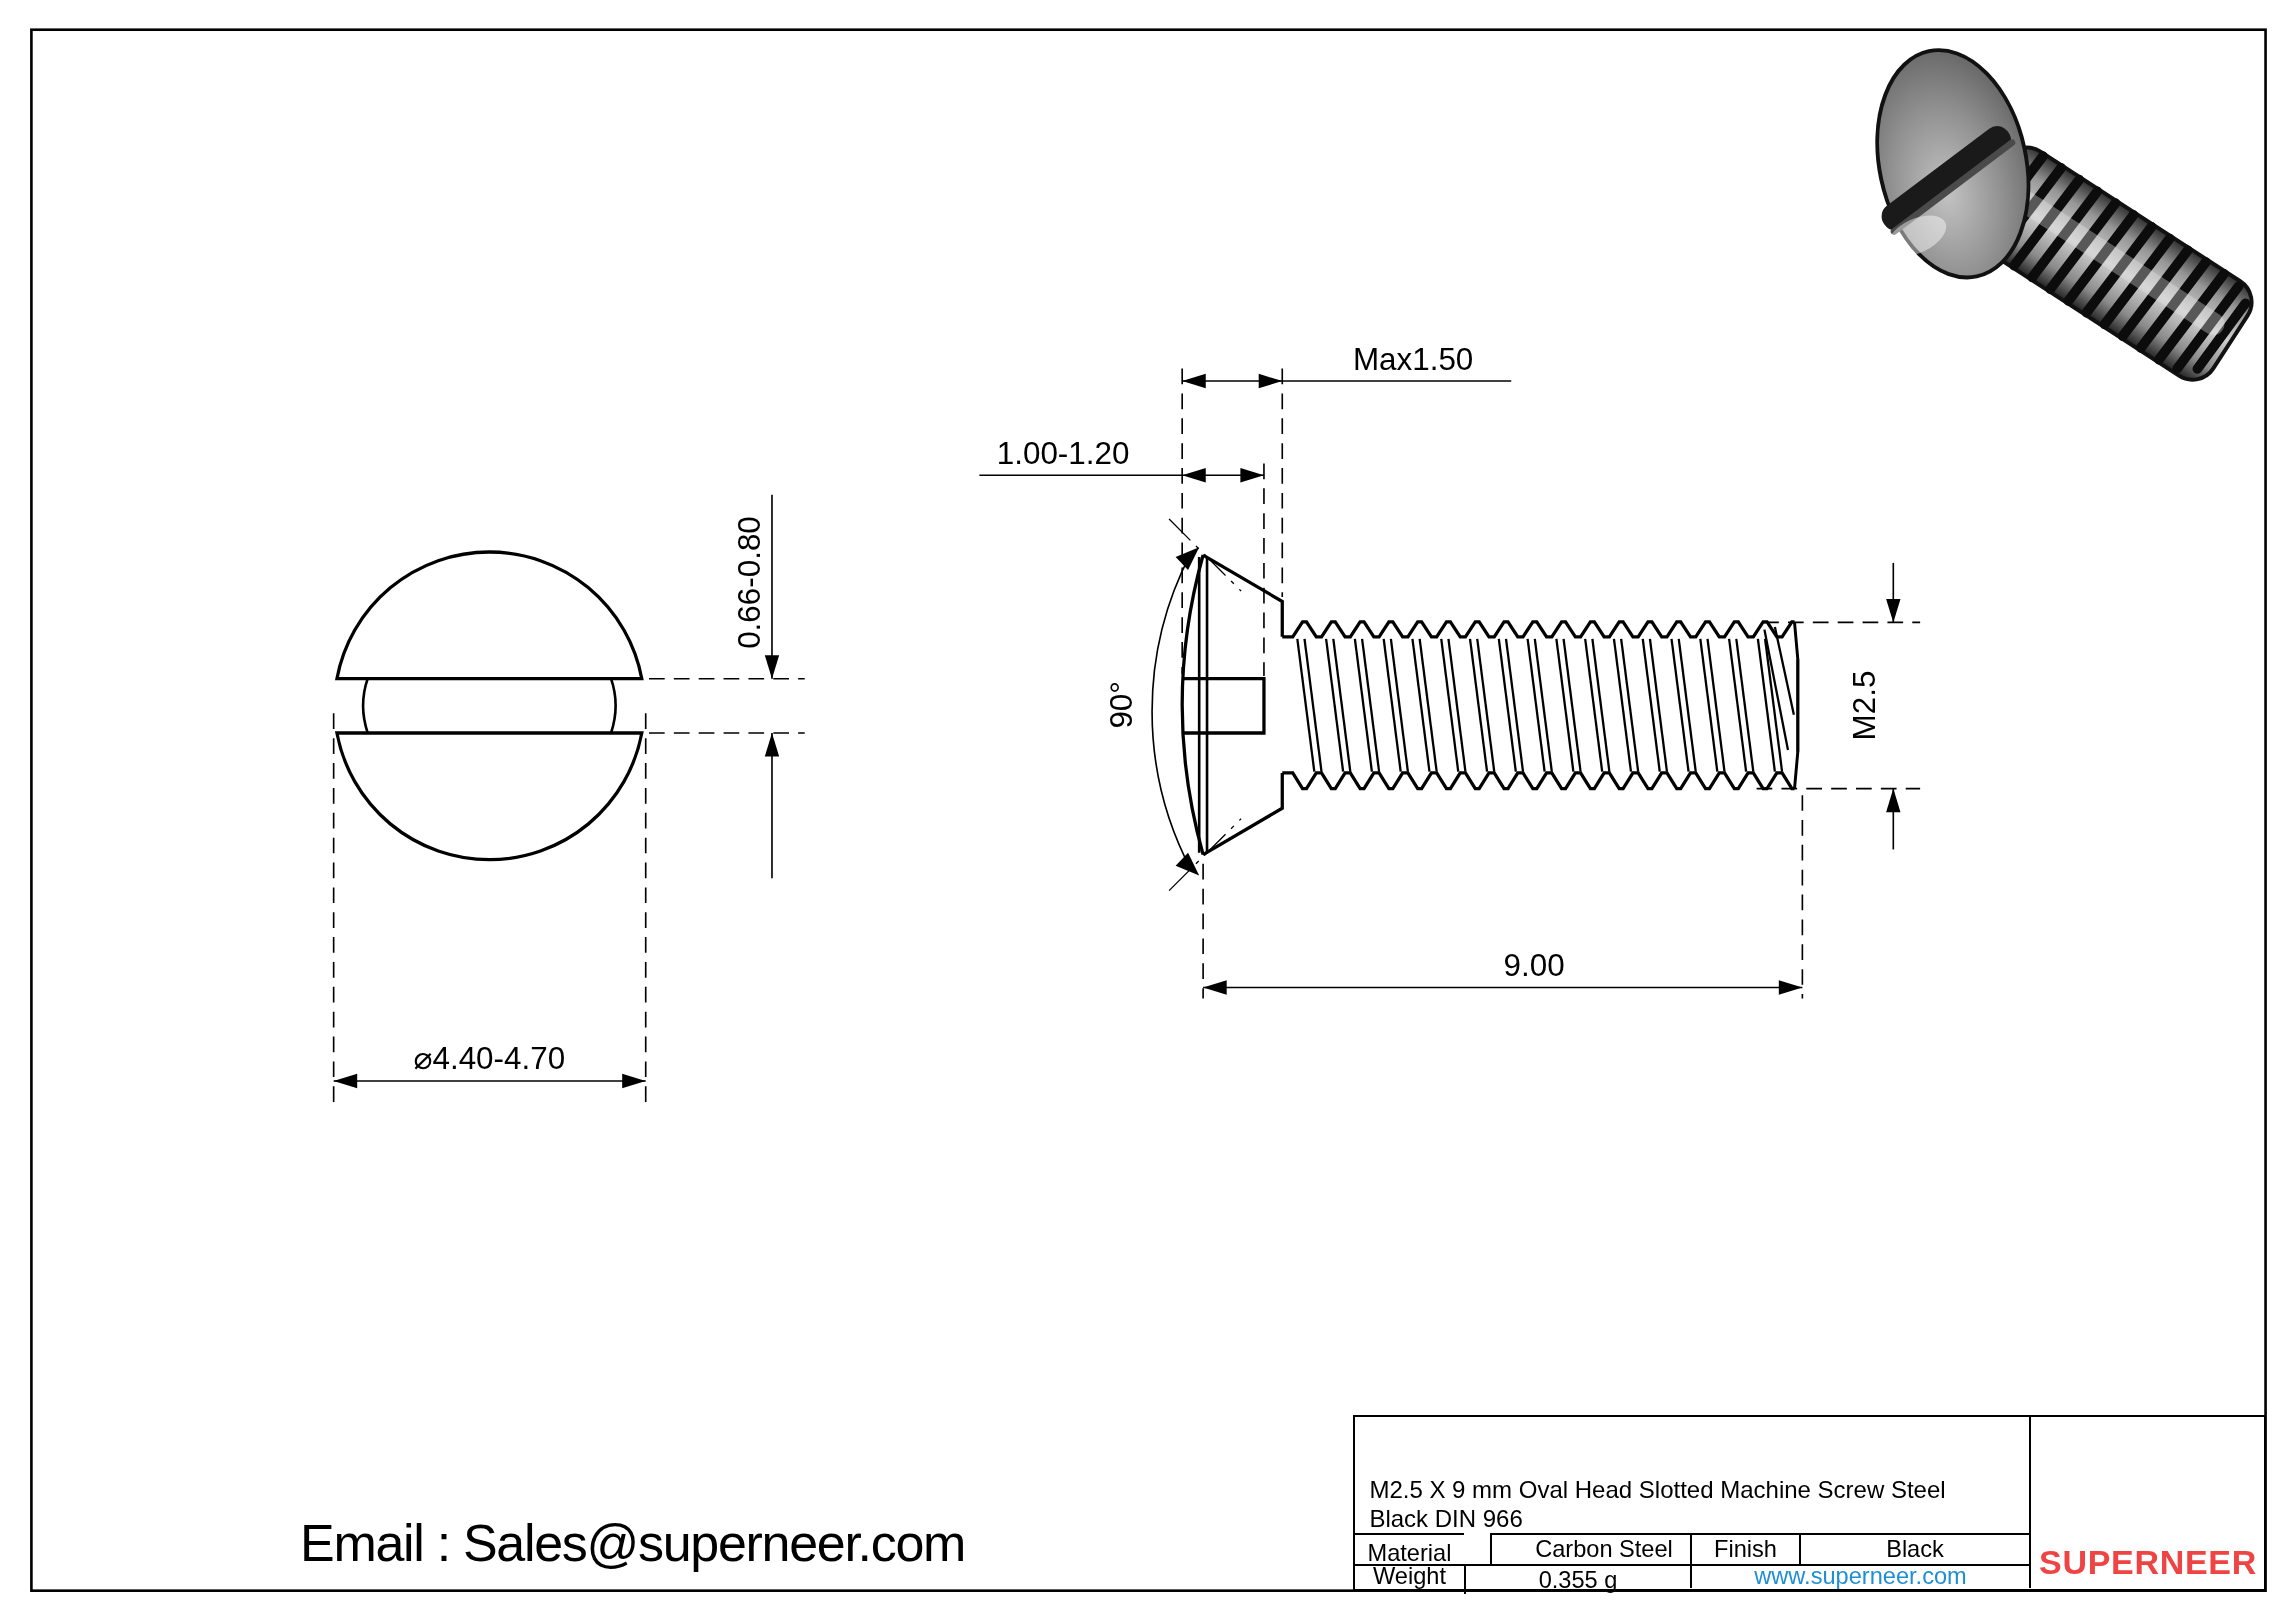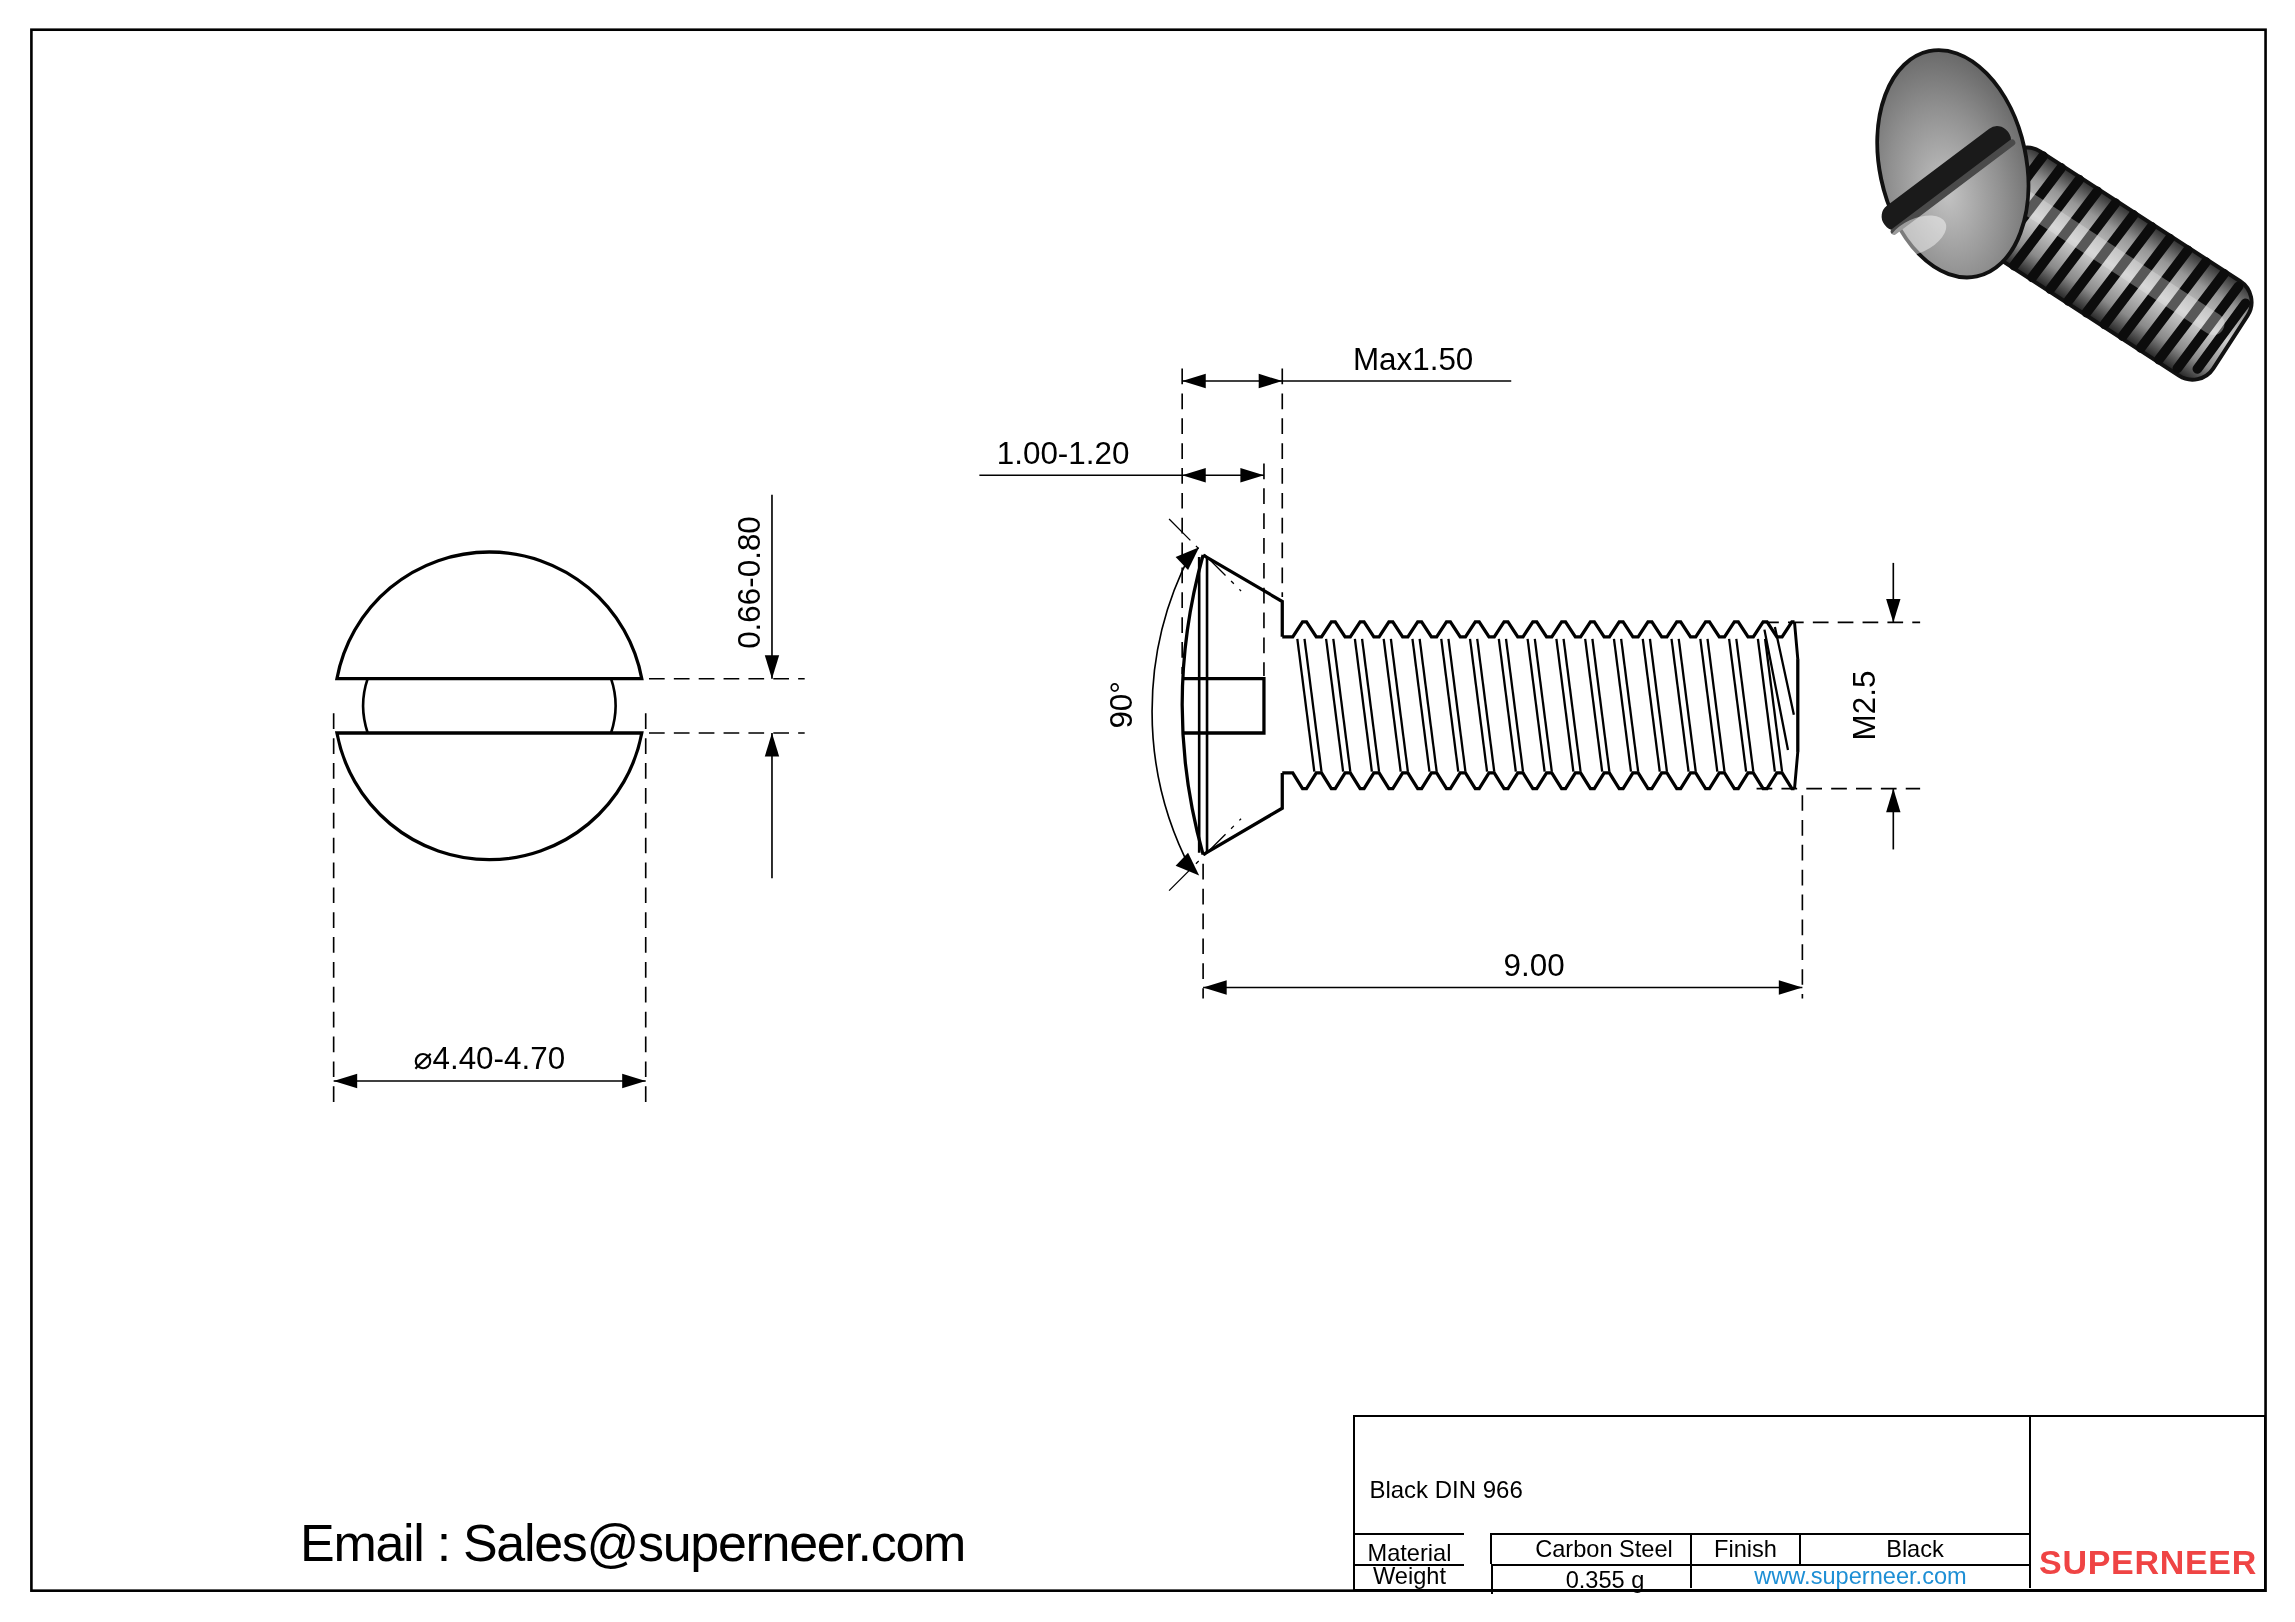--- a/index.html
+++ b/index.html
@@ -216,30 +216,31 @@
         <rect x="-118" y="-21" width="236" height="42" rx="20" fill="#1a1a1a"></rect>
         <rect x="-118" y="12" width="236" height="10" rx="5" fill="#4a4a4a"></rect>
       </g>
 
       <ellipse cx="2930" cy="360" rx="48" ry="26" fill="#ffffff" opacity="0.45" transform="rotate(-25 2930 360)"></ellipse>
     </g>
   </svg>
 
   <div class="tblock">
     <div class="tb-desc">
+      <div>M2.5 X 9 mm  Oval Head Slotted Machine Screw Steel</div>
       <div>Black DIN 966</div>
     </div>
 
     <div class="tb-table">
       <div class="cell first" style="left:0;top:0;width:109px;height:38px;">Material</div>
       <div class="cell" style="left:109px;top:0;width:226px;height:31px;margin-left:26px;">Carbon Steel</div>
       <div class="cell" style="left:335px;top:0;width:109px;height:31px;">Finish</div>
       <div class="cell" style="left:444px;top:0;width:230px;height:31px;">Black</div>
       <div class="cell first" style="left:0;top:31px;width:109px;height:23.6px;border-bottom:none;">Weight</div>
-      <div class="cell" style="left:109px;top:31px;width:226px;height:30px;margin-left:27px;">0.355 g</div>
+      <div class="cell" style="left:109px;top:31px;width:226px;height:30px;">0.355 g</div>
       <div class="cell link" style="left:335px;top:31px;width:339px;height:23.6px;">www.superneer.com</div>
     </div>
 
     <div class="logo-panel">
 
       <div class="brand-text" style="color:#ef4444;">SUPERNEER</div>
     </div>
   </div>
 
   <div class="email">Email : Sales@superneer.com</div>

